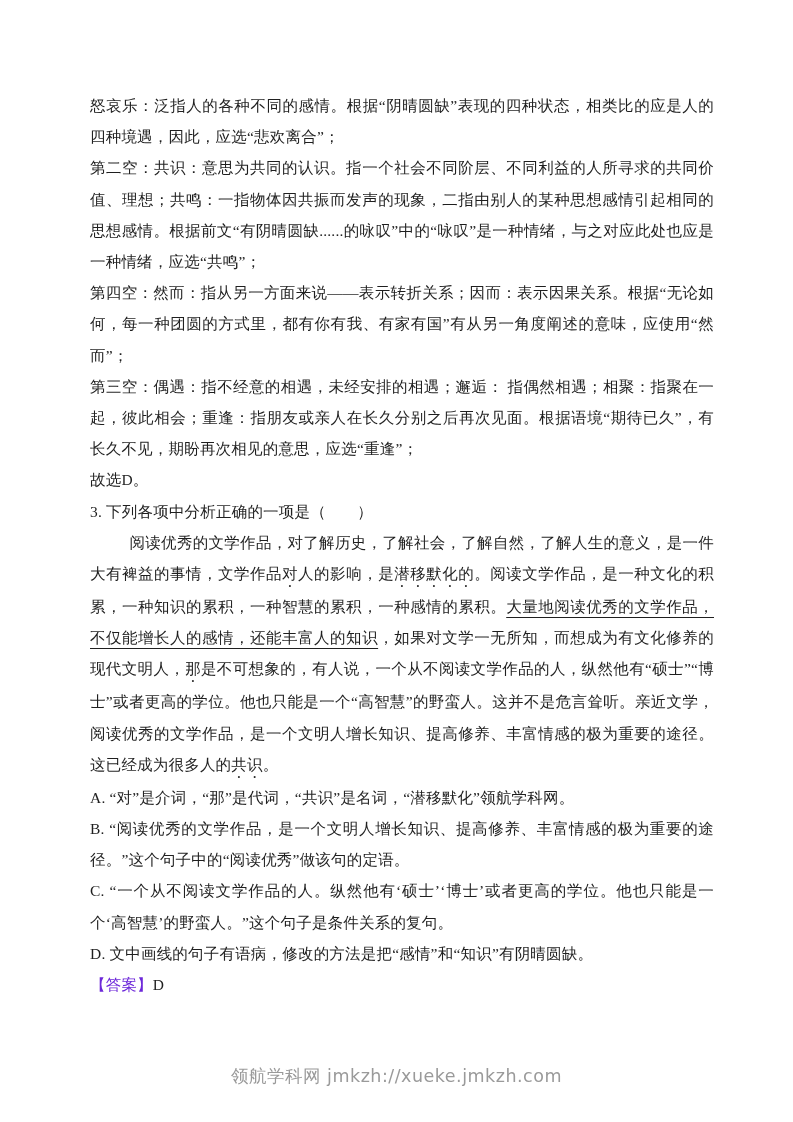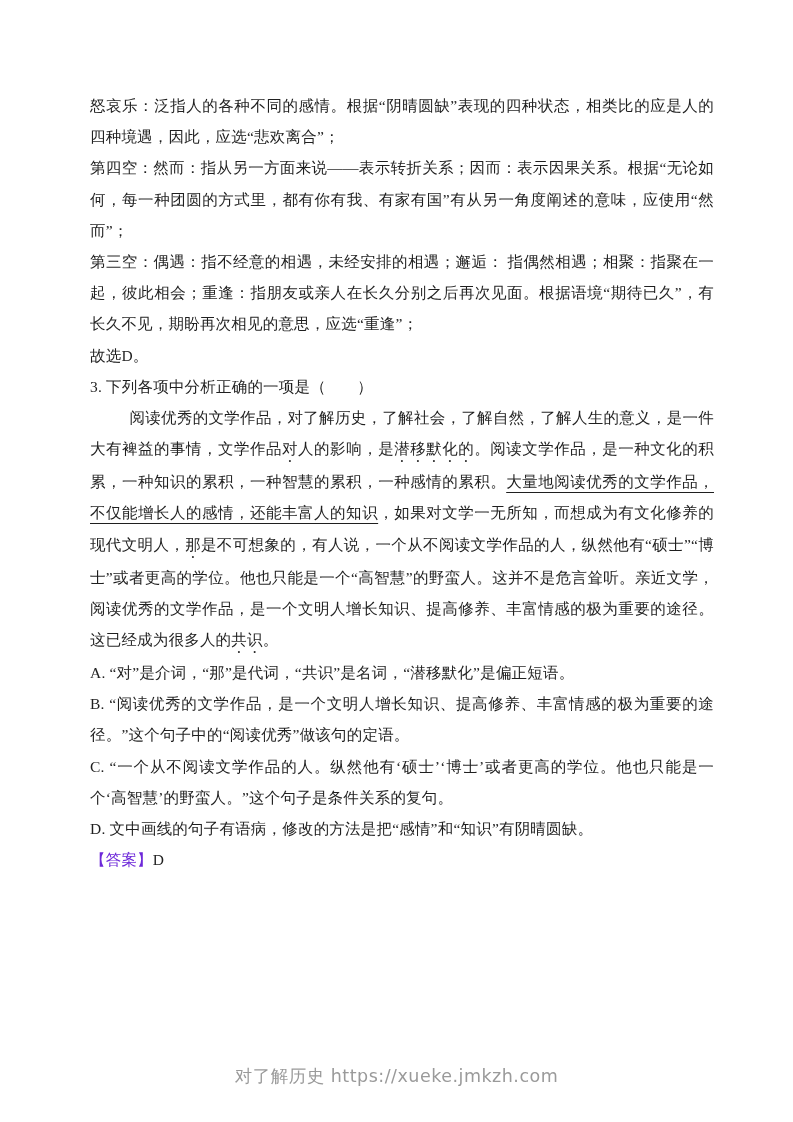--- a/index.html
+++ b/index.html
@@ -48,26 +48,27 @@
     letter-spacing:0.5px;
   }
 </style>
 </head>
 <body>
 
 <div class="page">
   <div class="content">
     <div>
         <p class="para plain"><span>怒哀乐：泛指人的各种不同的感情。根据“阴晴圆缺”表现的四种状态，相类比的应是人的四种境遇，因此，应选“悲欢离合”；</span></p>
+        <p class="para plain"><span>第二空：共识：意思为共同的认识。指一个社会不同阶层、不同利益的人所寻求的共同价值、理想；共鸣：一指物体因共振而发声的现象，二指由别人的某种思想感情引起相同的思想感情。根据前文“有阴晴圆缺......的咏叹”中的“咏叹”是一种情绪，与之对应此处也应是一种情绪，应选“共鸣”；</span></p>
         <p class="para plain"><span>第四空：然而：指从另一方面来说——表示转折关系；因而：表示因果关系。根据“无论如何，每一种团圆的方式里，都有你有我、有家有国”有从另一角度阐述的意味，应使用“然而”；</span></p>
         <p class="para plain"><span>第三空：偶遇：指不经意的相遇，未经安排的相遇；邂逅：  指偶然相遇；相聚：指聚在一起，彼此相会；重逢：指朋友或亲人在长久分别之后再次见面。根据语境“期待已久”，有长久不见，期盼再次相见的意思，应选“重逢”；</span></p>
         <p class="para plain"><span>故选D。</span></p>
         <p class="para plain"><span>3. 下列各项中分析正确的一项是（　　）</span></p>
         <p class="para passage"><span>阅读优秀的文学作品，对了解历史，了解社会，了解自然，了解人生的意义，是一件大有裨益的事情，文学作品</span><span class="seg-emphasis">对</span><span>人的影响，是</span><span class="seg-emphasis">潜移默化的</span><span>。阅读文学作品，是一种文化的积累，一种知识的累积，一种智慧的累积，一种感情的累积。</span><span class="seg-underline">大量地阅读优秀的文学作品，不仅能增长人的感情，还能丰富人的知识</span><span>，如果对文学一无所知，而想成为有文化修养的现代文明人，</span><span class="seg-emphasis">那</span><span>是不可想象的，有人说，一个从不阅读文学作品的人，纵然他有“硕士”“博士”或者更高的学位。他也只能是一个“高智慧”的野蛮人。这并不是危言耸听。亲近文学，阅读优秀的文学作品，是一个文明人增长知识、提高修养、丰富情感的极为重要的途径。这已经成为很多人的</span><span class="seg-emphasis">共识</span><span>。</span></p>
-        <p class="para option"><span>A. “对”是介词，“那”是代词，“共识”是名词，“潜移默化”是偏正短语。</span></p>
+        <p class="para option"><span>A. “对”是介词，“那”是代词，“共识”是名词，“潜移默化”领航学科网。</span></p>
         <p class="para option"><span>B. “阅读优秀的文学作品，是一个文明人增长知识、提高修养、丰富情感的极为重要的途径。”这个句子中的“阅读优秀”做该句的定语。</span></p>
         <p class="para option"><span>C. “一个从不阅读文学作品的人。纵然他有‘硕士’‘博士’或者更高的学位。他也只能是一个‘高智慧’的野蛮人。”这个句子是条件关系的复句。</span></p>
         <p class="para option"><span>D. 文中画线的句子有语病，修改的方法是把“感情”和“知识”有阴晴圆缺。</span></p>
       </div>
     <p class="para"><span class="accent">【答案】</span><span>D</span></p>
   </div>
-  <div class="footer">对了解历史 https://xueke.jmkzh.com</div>
+  <div class="footer">领航学科网 jmkzh://xueke.jmkzh.com</div>
 </div>
 
 </body></html>

